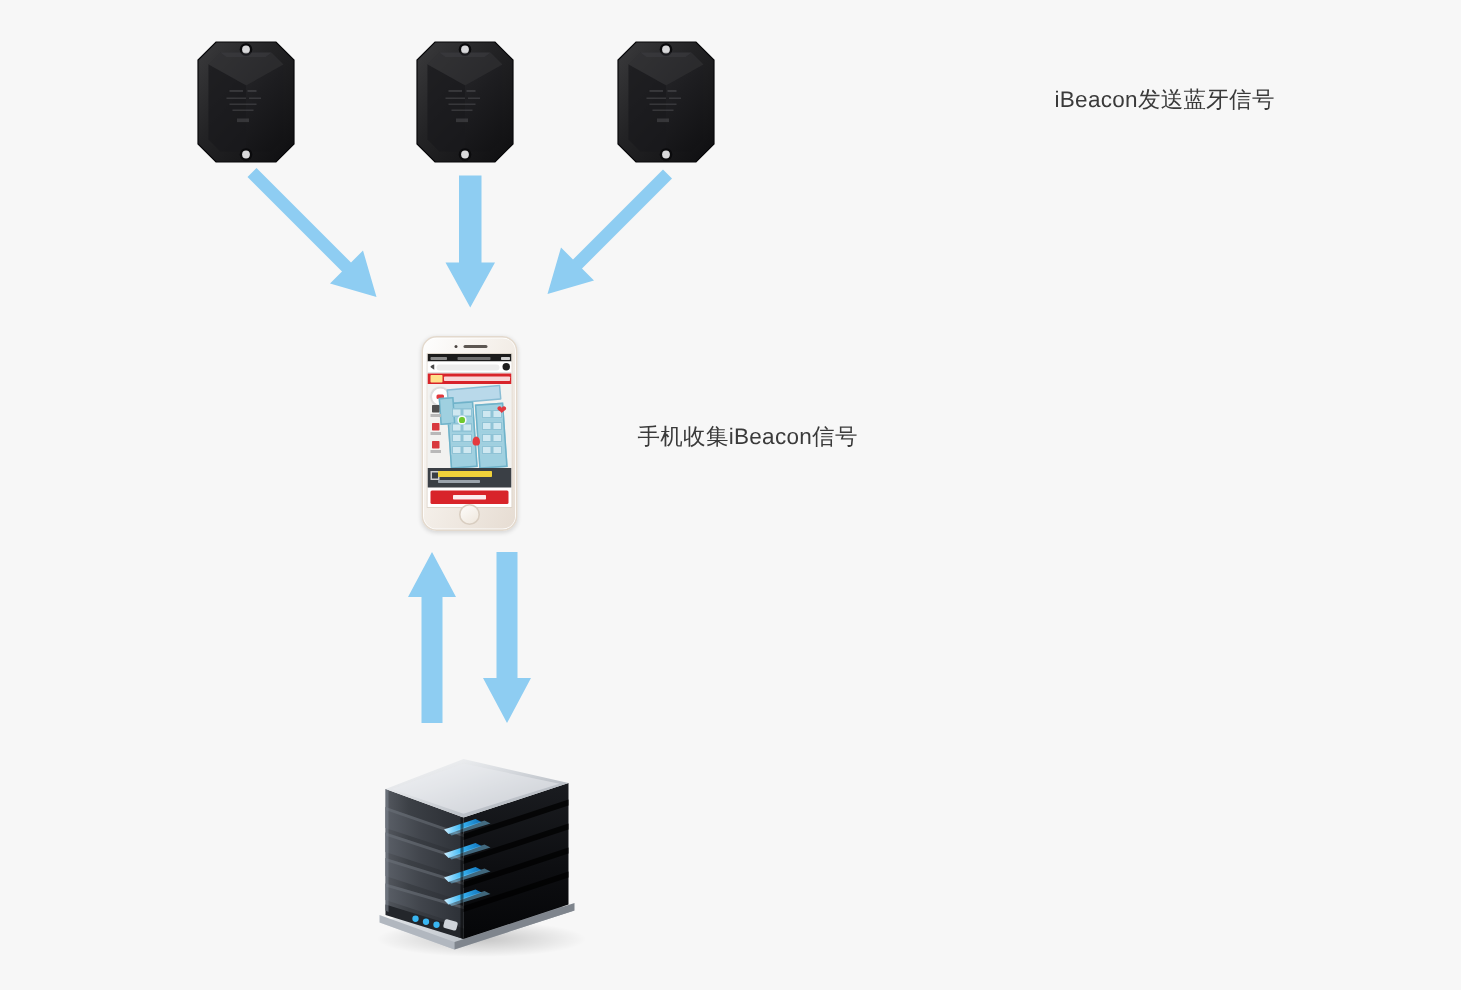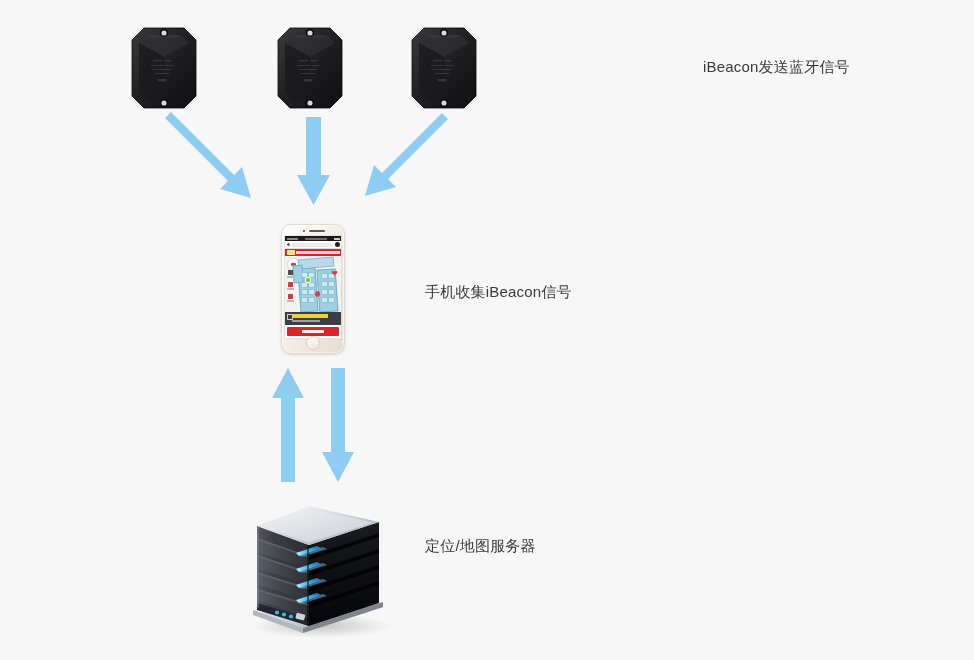--- a/index.html
+++ b/index.html
@@ -623,16 +623,15 @@
       <polygon points="14,33 16,34 16,115 14,114" fill="#7a818a" opacity="0.6"></polygon>
       <polygon points="64,52 66,52 66,133 64,132" fill="#000" opacity="0.5"></polygon>
     </svg>
   </div>
 
   <div class="label" id="label-beacon">iBeacon发送蓝牙信号</div>
 
   <div class="label" id="label-phone">手机收集iBeacon信号</div>
 
   <div class="label" id="label-server">
-    <div>定位/地图服务器</div>
   </div>
 
 </div>
 
 </body></html>

